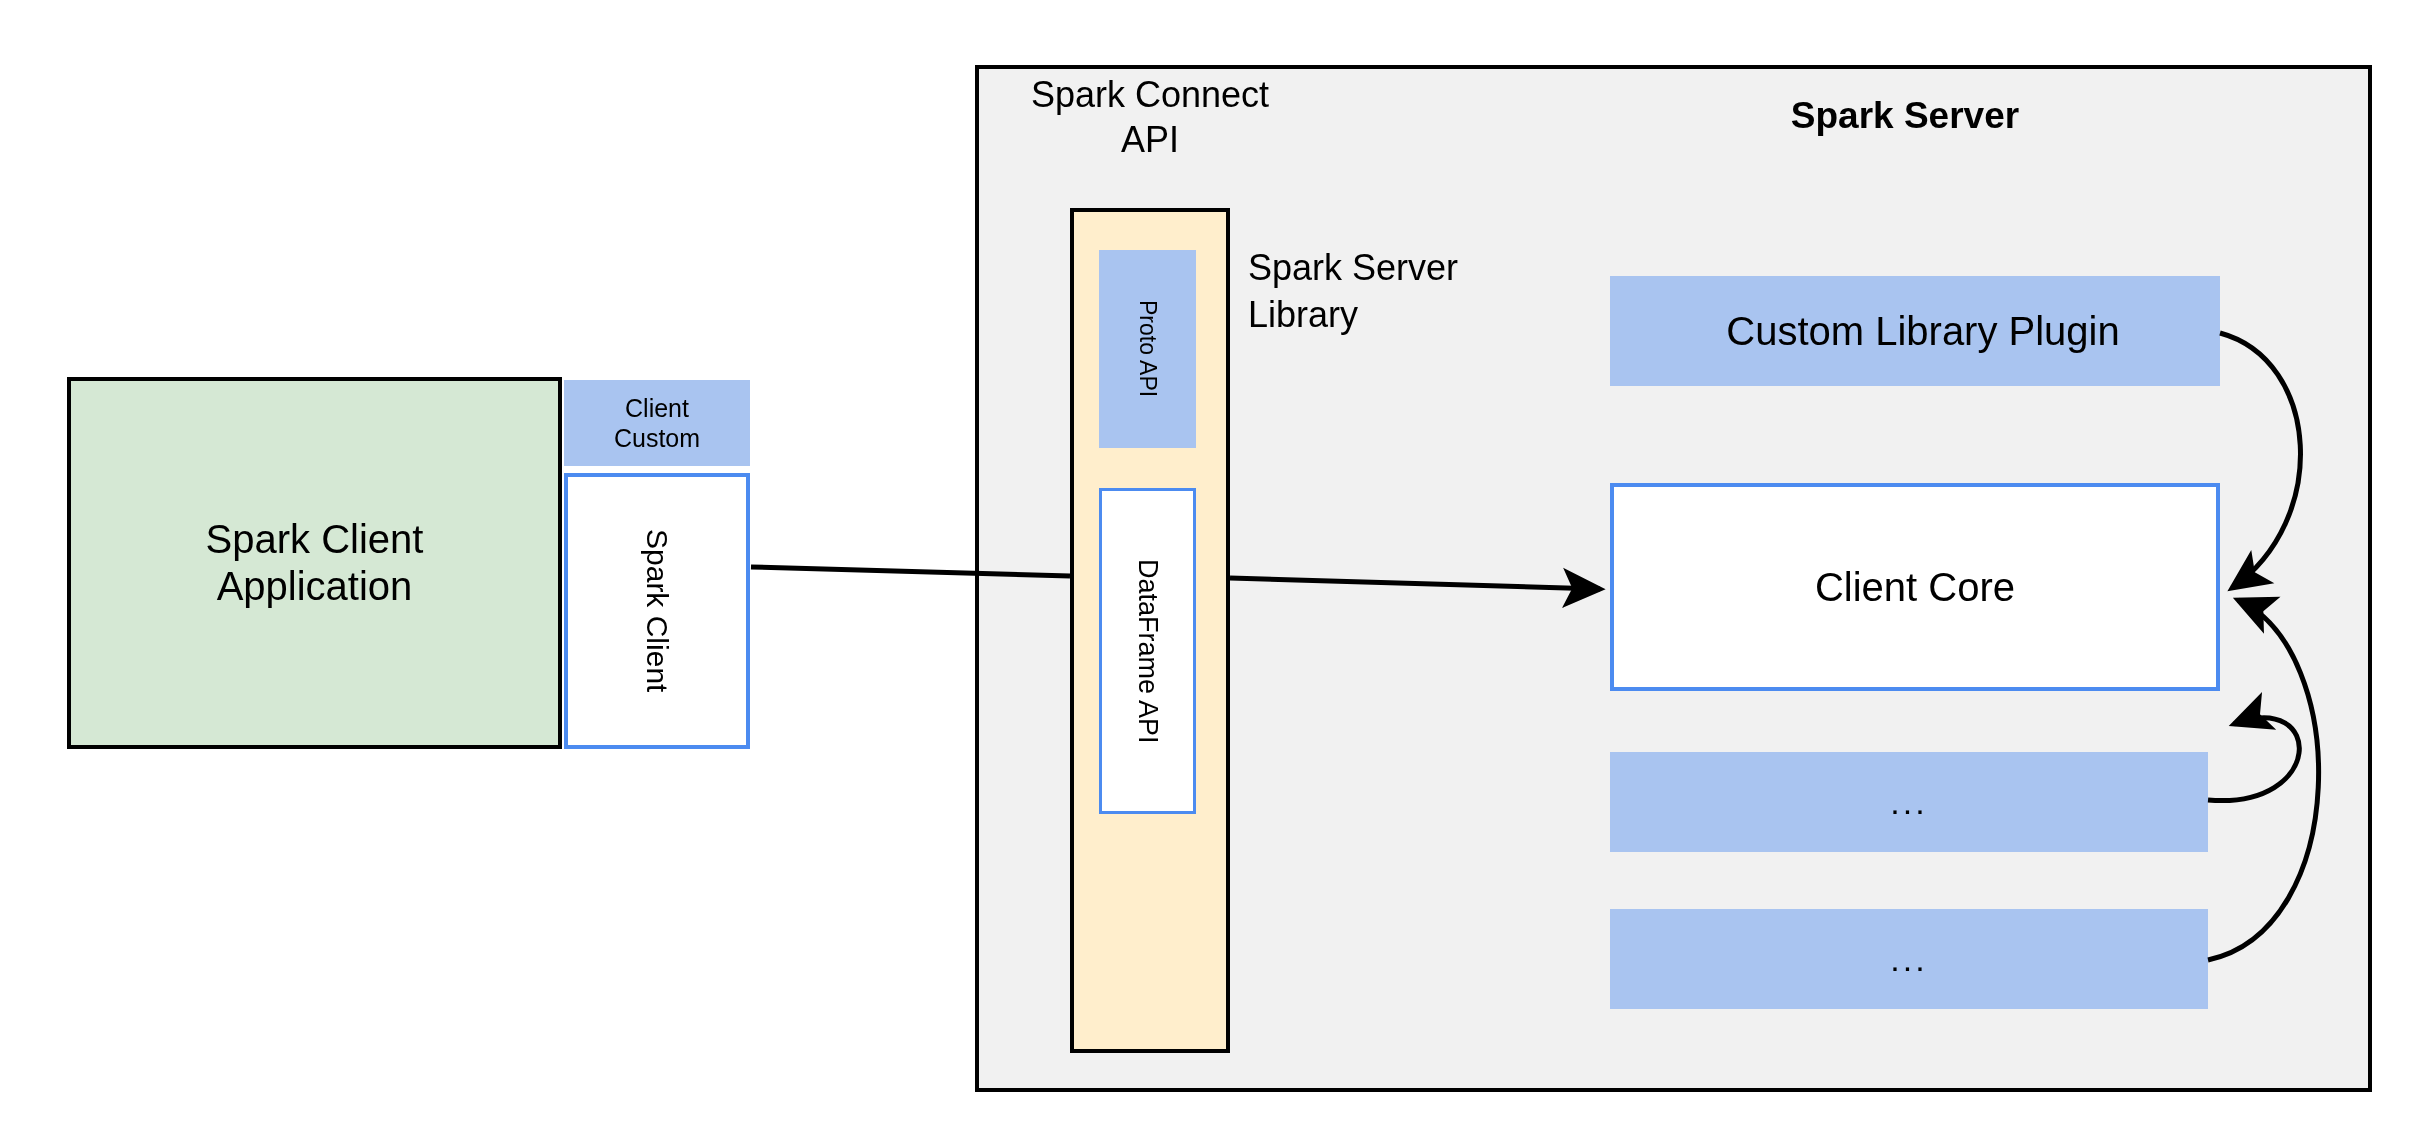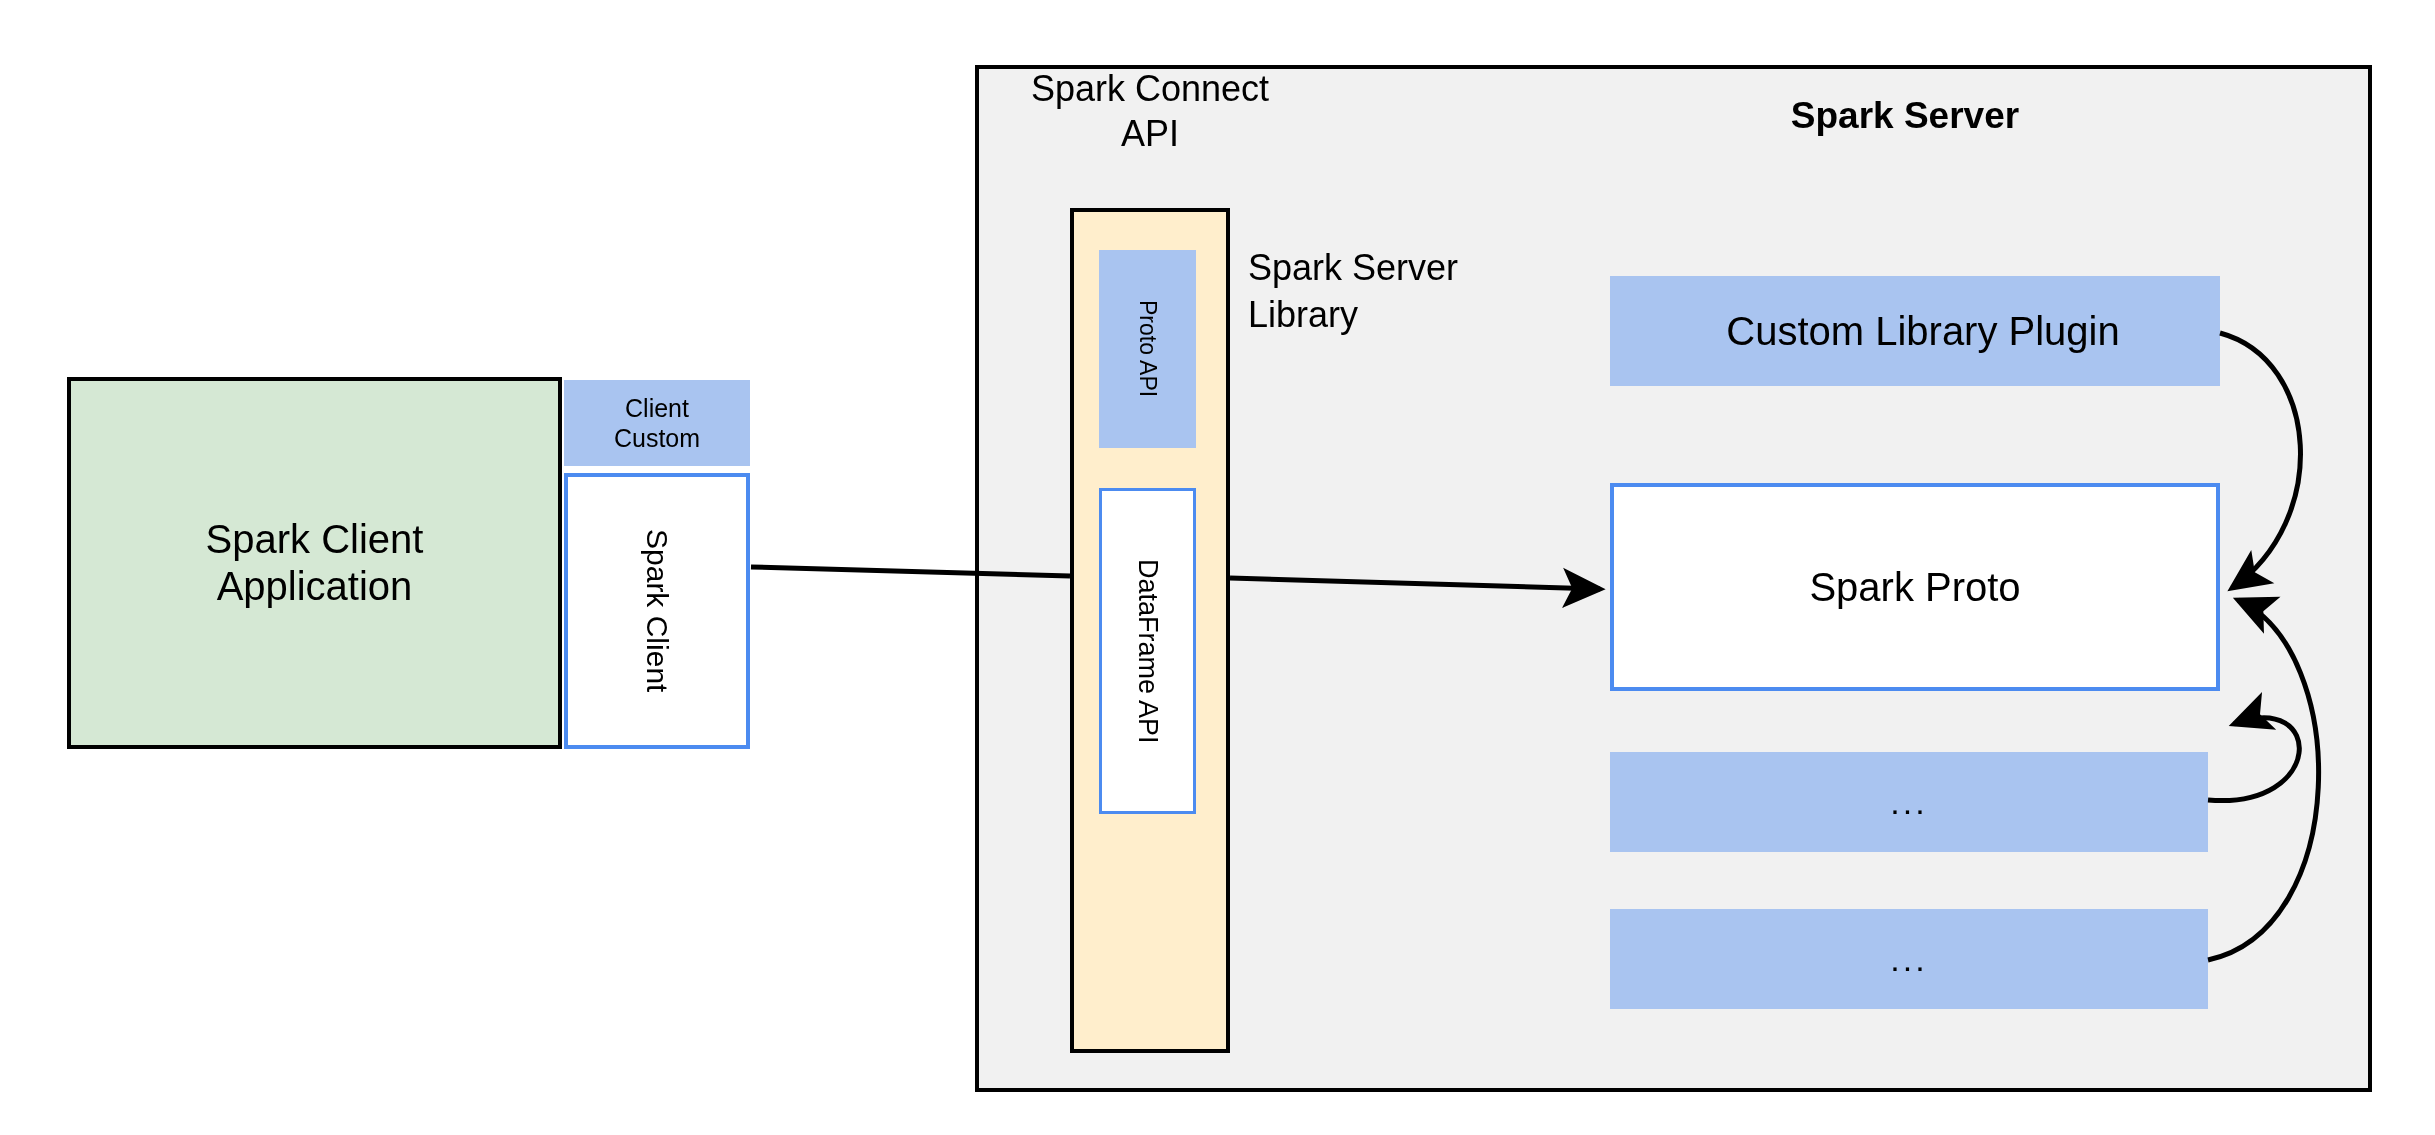--- a/index.html
+++ b/index.html
@@ -64,27 +64,27 @@
 
   
   #spark-server-container {
     left: 975px; top: 65px;
     width: 1397px; height: 1027px;
     background: #f1f1f1;
     border: 4px solid #000000;
   }
 
   #spark-connect-api-label {
-    left: 1005px; top: 56px;
+    left: 1005px; top: 72px;
     width: 290px; height: 100px;
     color: #000000;
     font-size: 36px;
     line-height: 1.25;
     display: flex;
-    align-items: flex-end;
+    align-items: flex-start;
     justify-content: center;
     text-align: center;
   }
 
   #spark-server-title {
     left: 1640px; top: 95px;
     width: 530px; height: 50px;
     color: #000000;
     font-size: 37px;
     font-weight: bold;
@@ -195,21 +195,21 @@
 
   <div class="box" id="spark-server-title">Spark Server</div>
 
   <div class="box" id="spark-server-library-label">
     <div>Spark Server</div>
     <div>Library</div>
   </div>
 
   <div class="box flexcenter" id="custom-library-plugin-box">Custom Library Plugin</div>
 
-  <div class="box flexcenter" id="spark-core-box">Spark Proto</div>
+  <div class="box flexcenter" id="spark-core-box">Client Core</div>
 
   <div class="box flexcenter" id="more-box-1">...</div>
 
   <div class="box flexcenter" id="more-box-2">...</div>
 
   <div class="box flexcenter" id="client-app-box">
     <div>
       <div>Spark Client</div>
       <div>Application</div>
     </div>

